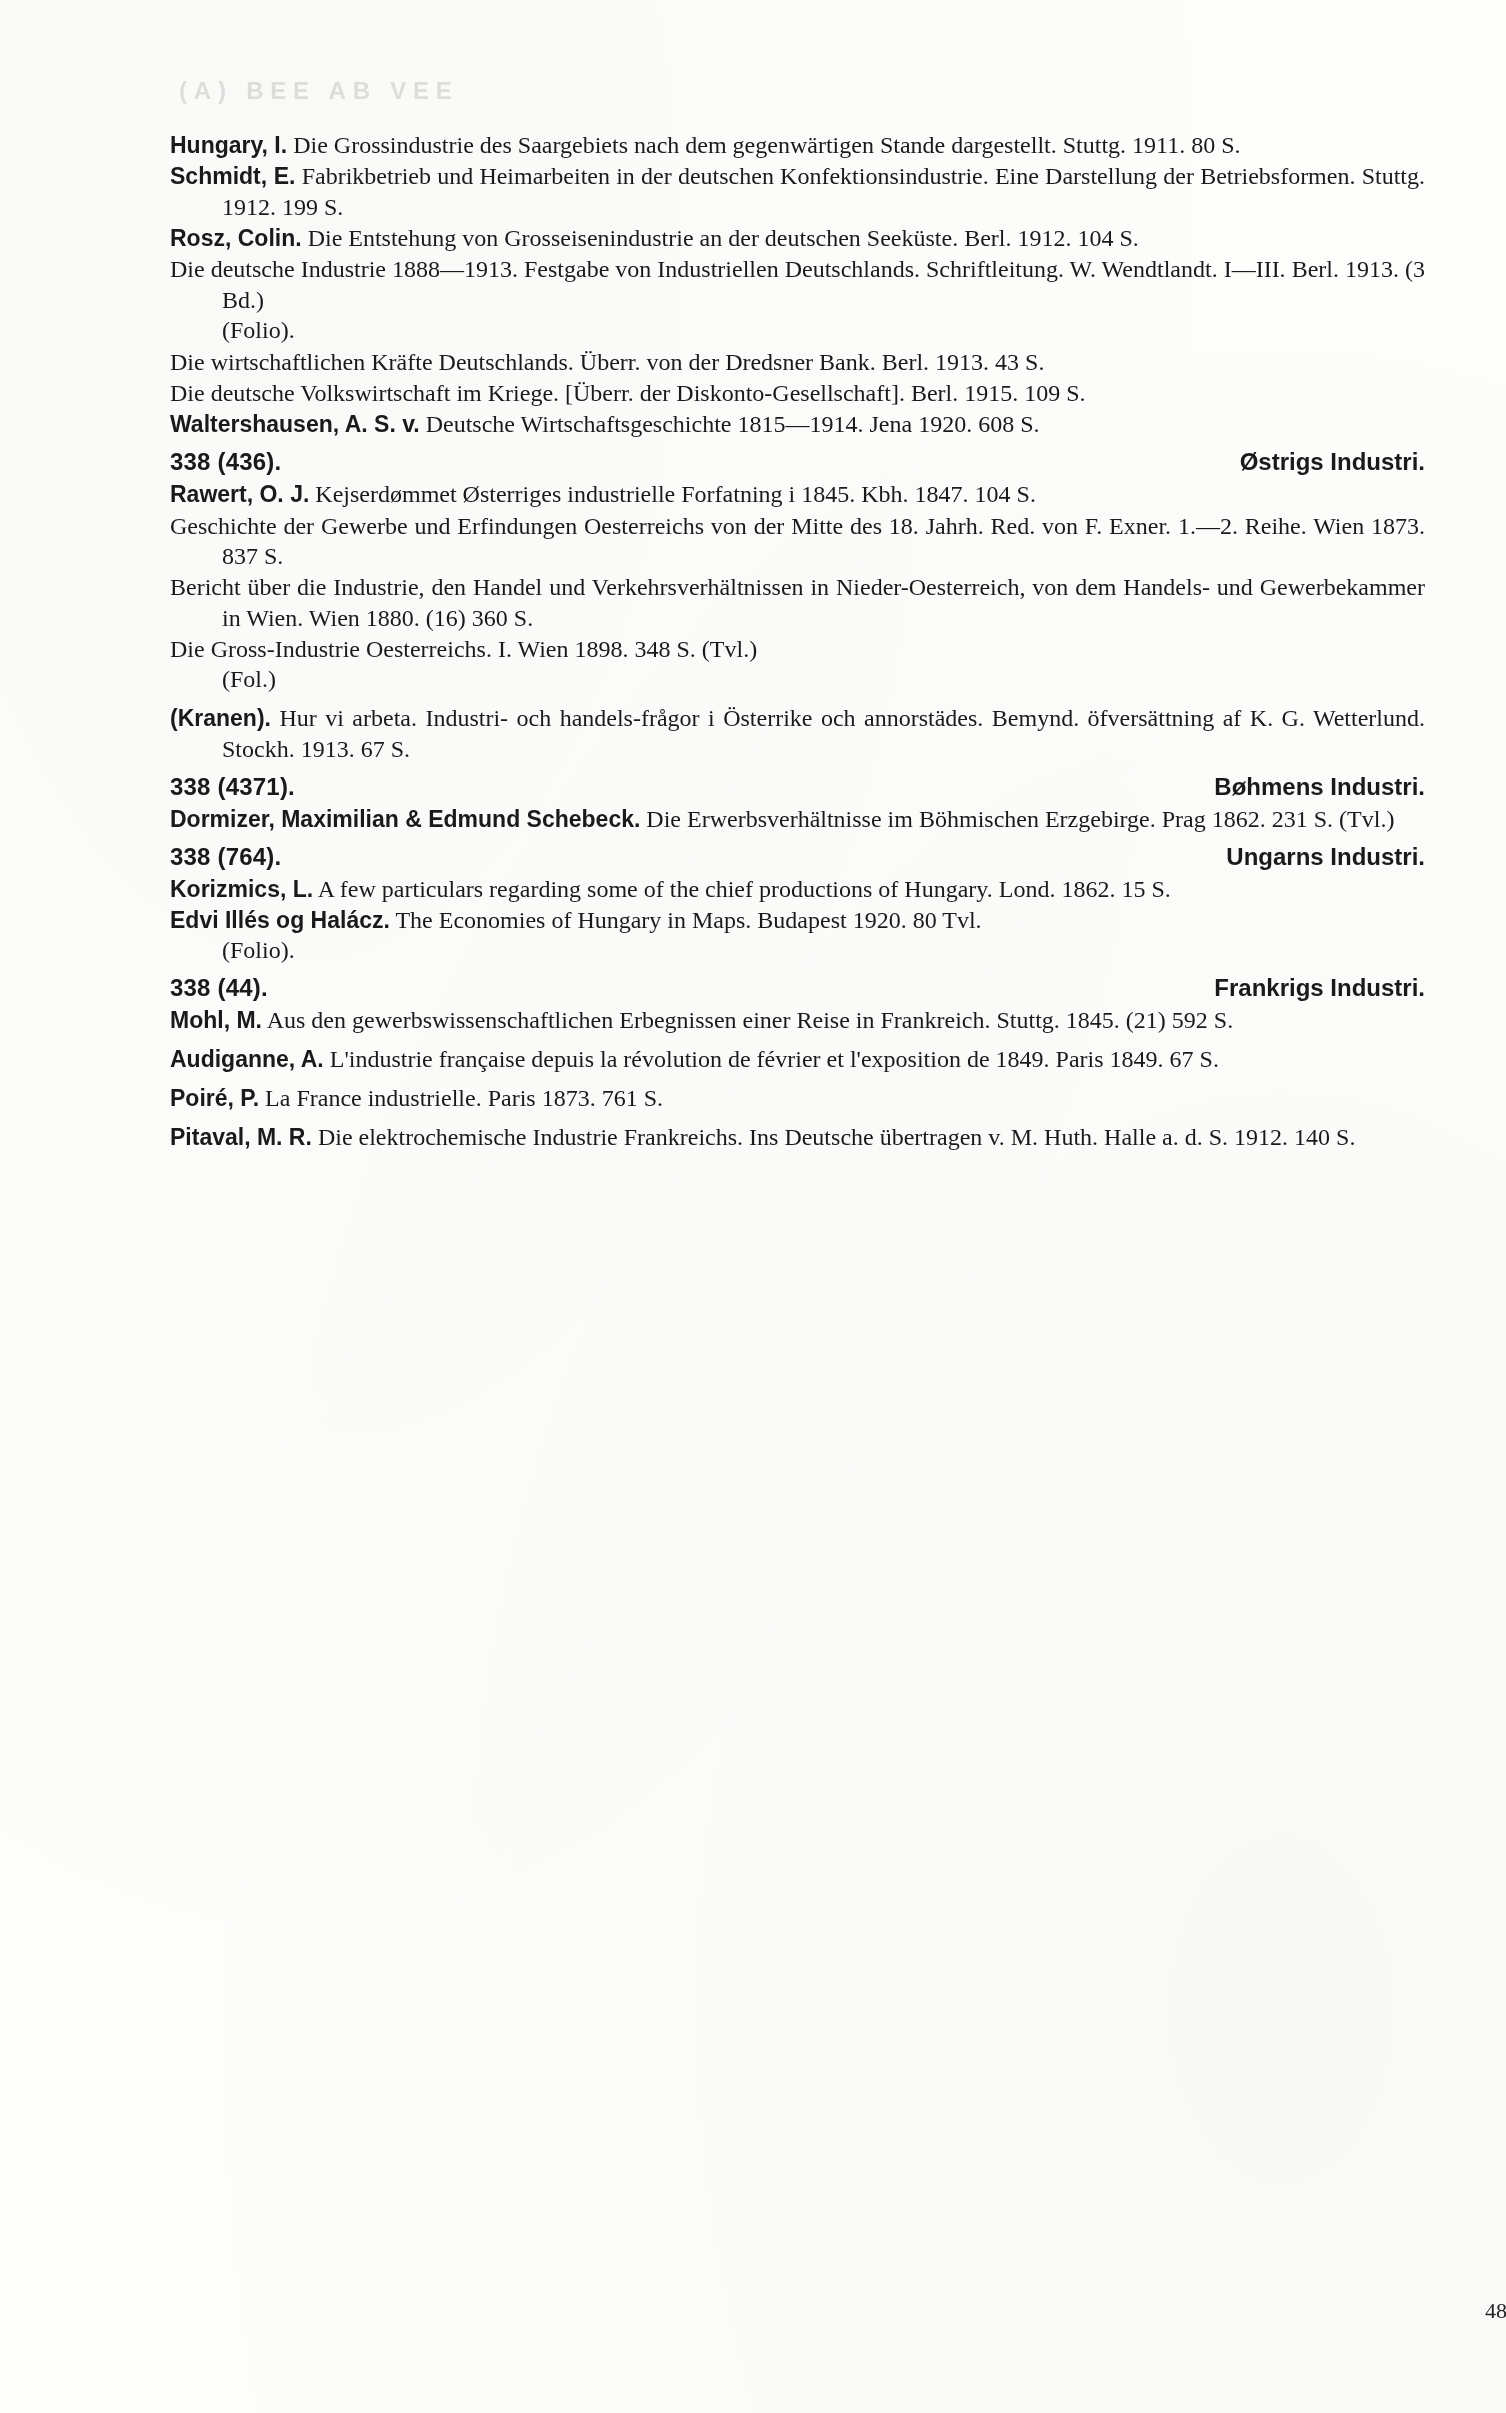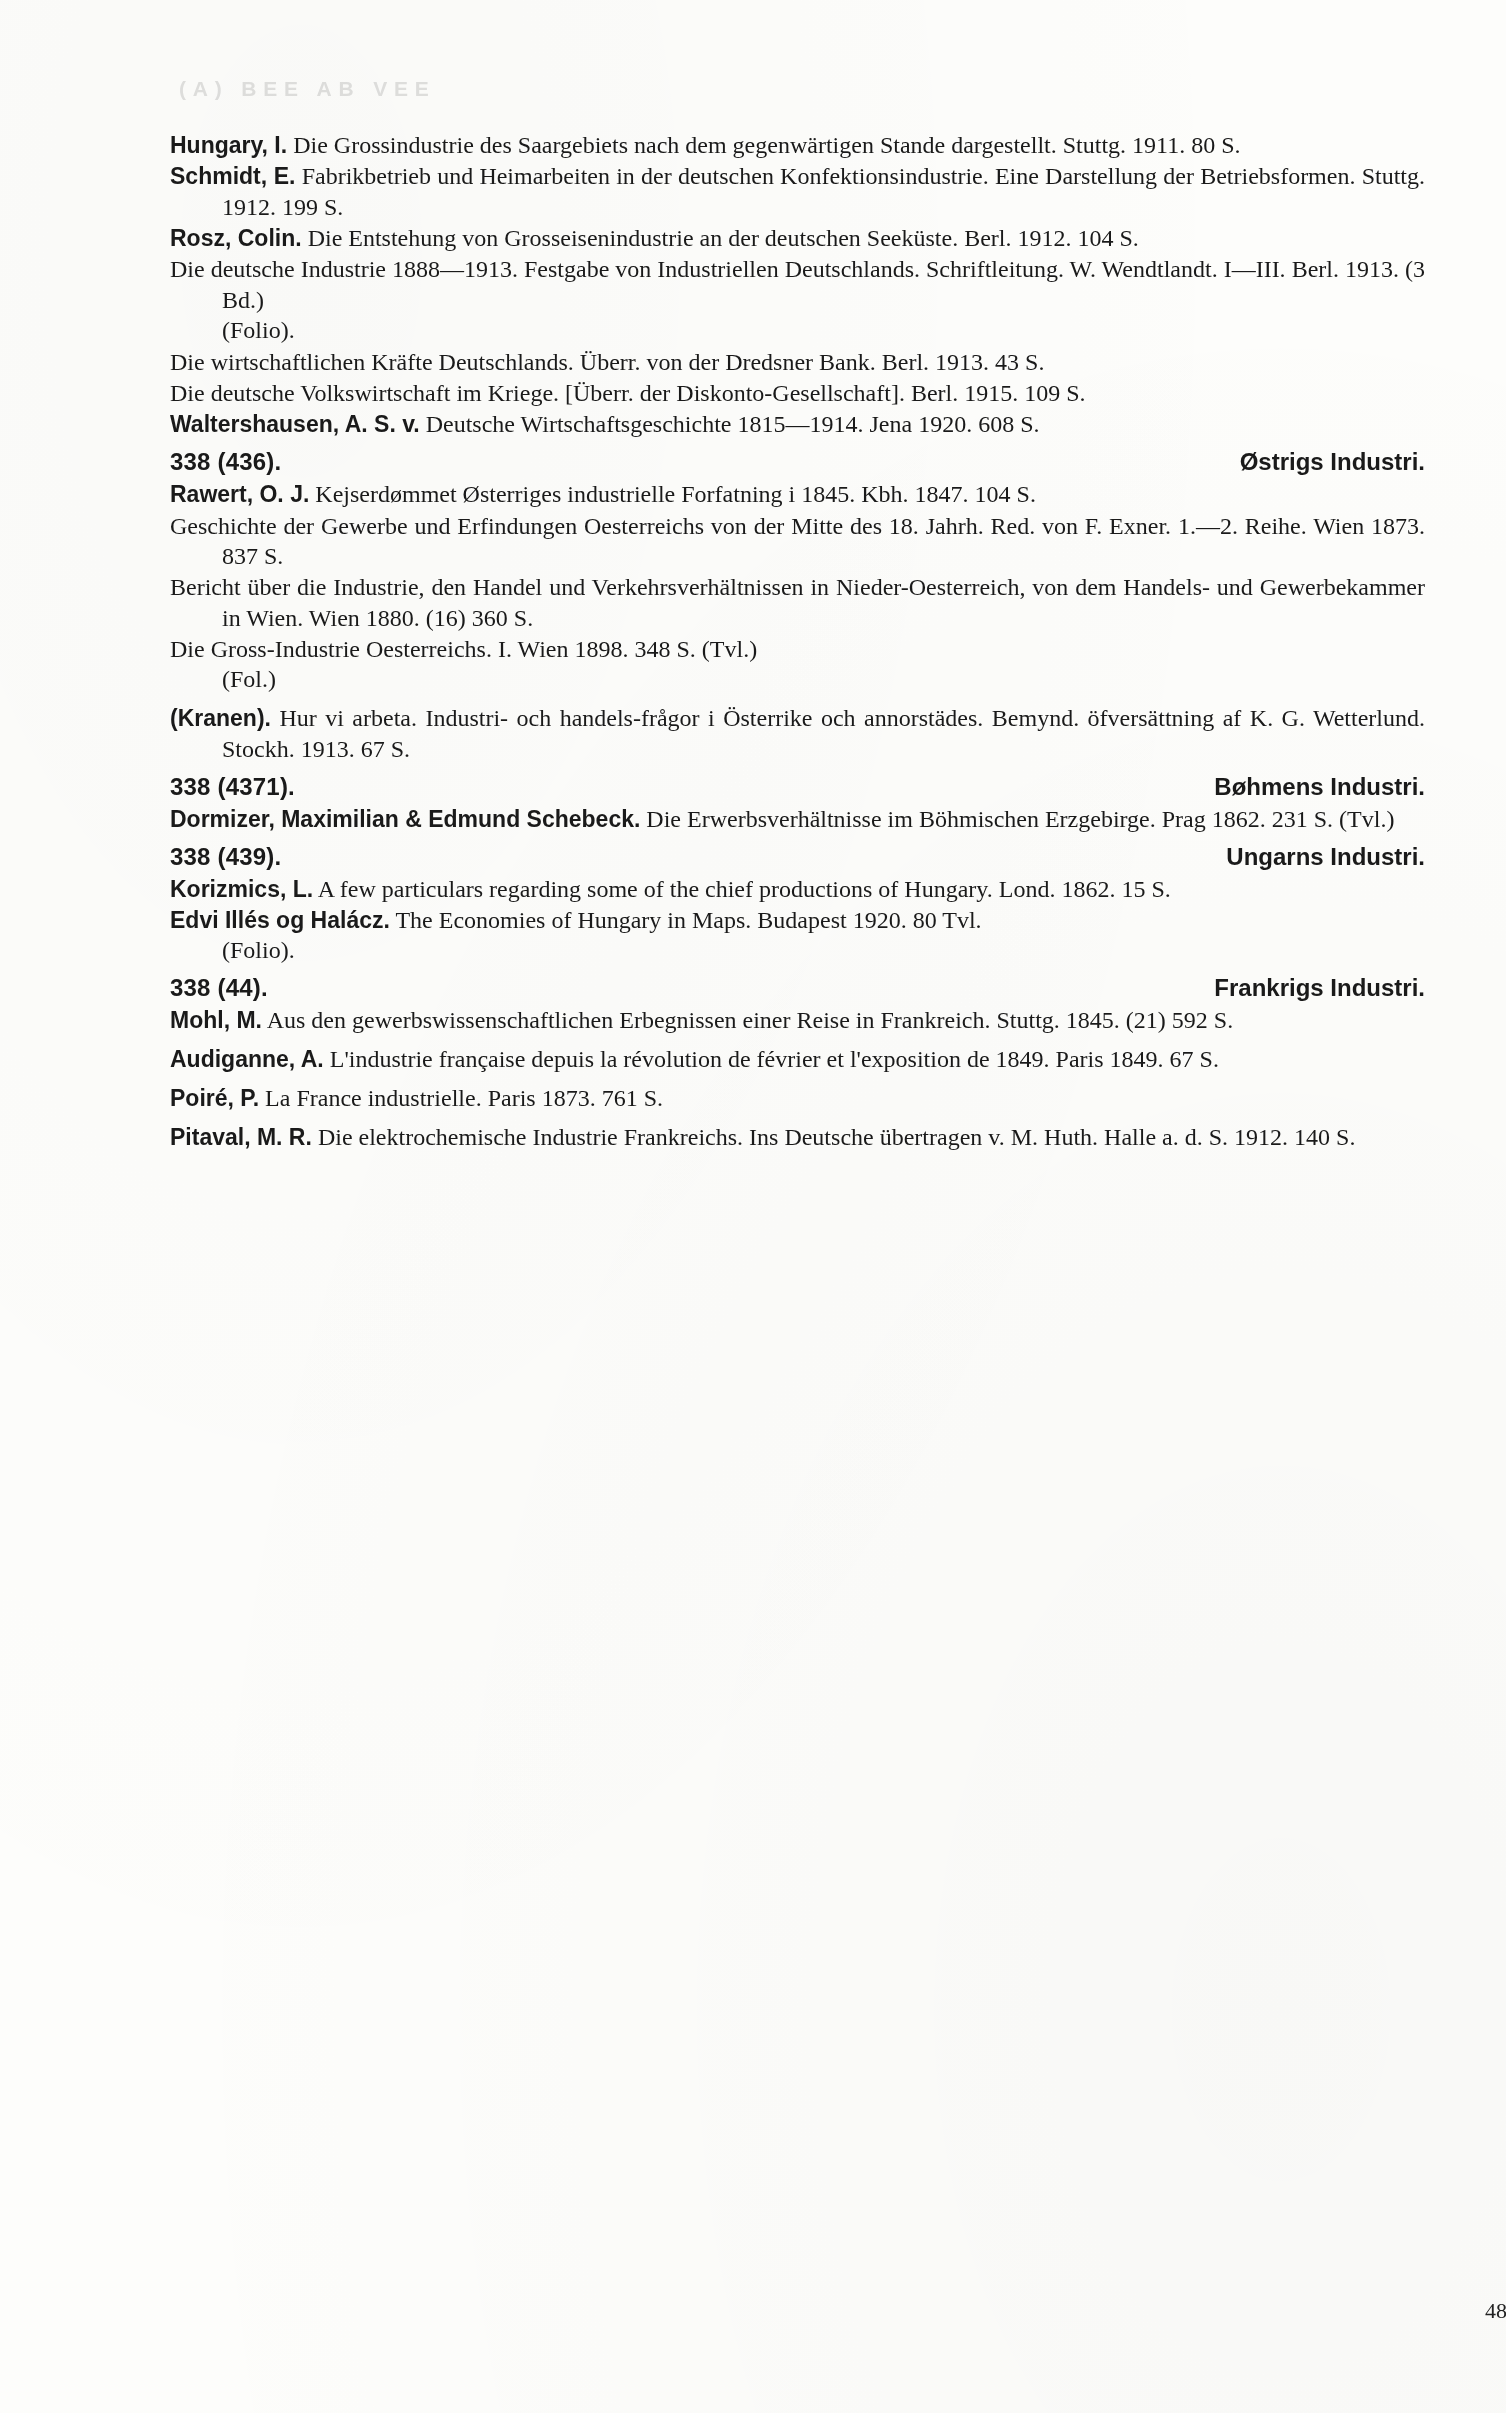--- a/index.html
+++ b/index.html
@@ -37,21 +37,21 @@
     left: 170px;
     top: 130px;
     width: 1255px;
   }
   
   .ghost-header {
     position: absolute;
     left: 179px;
     top: 77px;
     width: 628px;
-    font-size: 21px;
+    font-size: 24px;
     letter-spacing: 6.8px;
     color: rgba(90,90,90,0.18);
     font-family: "Liberation Sans", sans-serif;
     font-weight: bold;
     user-select: none;
   }
   .entry {
     font-size: 24px;
     line-height: 1.265;
     margin: 0 0 1px 0;
@@ -142,21 +142,21 @@
     <p class="entry"><span class="author">(Kranen).</span> <span>Hur vi arbeta. Industri- och handels-frågor i Österrike och annorstädes. Bemynd. öfversättning af K. G. Wetterlund. Stockh. 1913. 67 S.</span></p>
 
     <div class="sectionline">
       <span class="sec-num">338 (4371).</span>
       <span class="sec-title">Bøhmens Industri.</span>
     </div>
 
     <p class="entry"><span class="author">Dormizer, Maximilian &amp; Edmund Schebeck.</span> <span>Die Erwerbsverhältnisse im Böhmischen Erzgebirge. Prag 1862. 231 S. (Tvl.)</span></p>
 
     <div class="sectionline">
-      <span class="sec-num">338 (439).</span>
+      <span class="sec-num">338 (764).</span>
       <span class="sec-title">Ungarns Industri.</span>
     </div>
 
     <p class="entry"><span class="author">Korizmics, L.</span> <span>A few particulars regarding some of the chief productions of Hungary. Lond. 1862. 15 S.</span></p>
 
     <p class="entry"><span class="author">Edvi Illés og Halácz.</span> <span>The Economies of Hungary in Maps. Budapest 1920. 80 Tvl.</span><span class="right-note">(Folio).</span></p>
 
     <div class="sectionline">
       <span class="sec-num">338 (44).</span>
       <span class="sec-title">Frankrigs Industri.</span>

